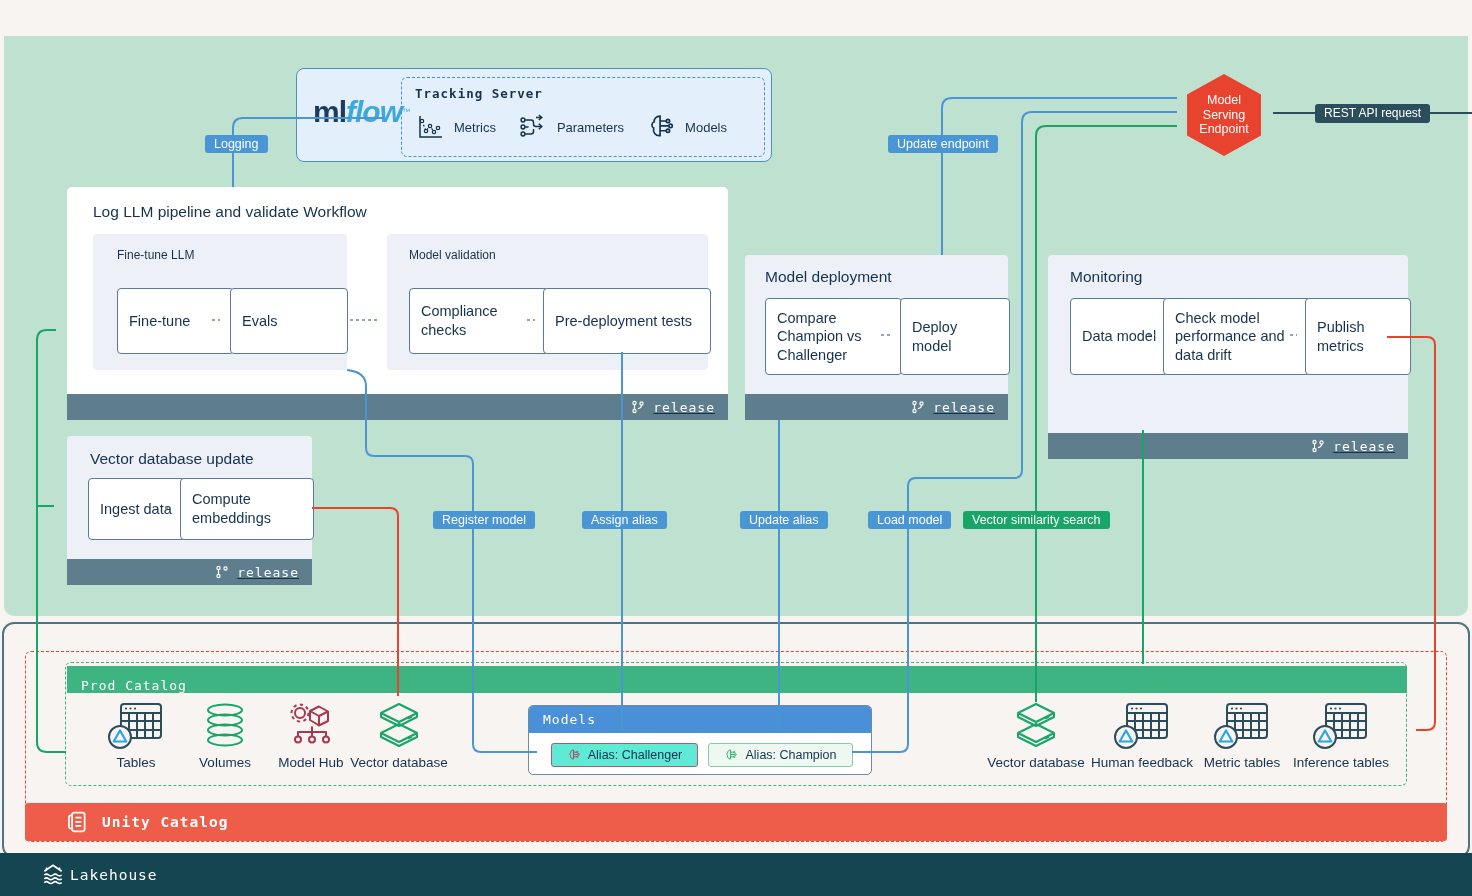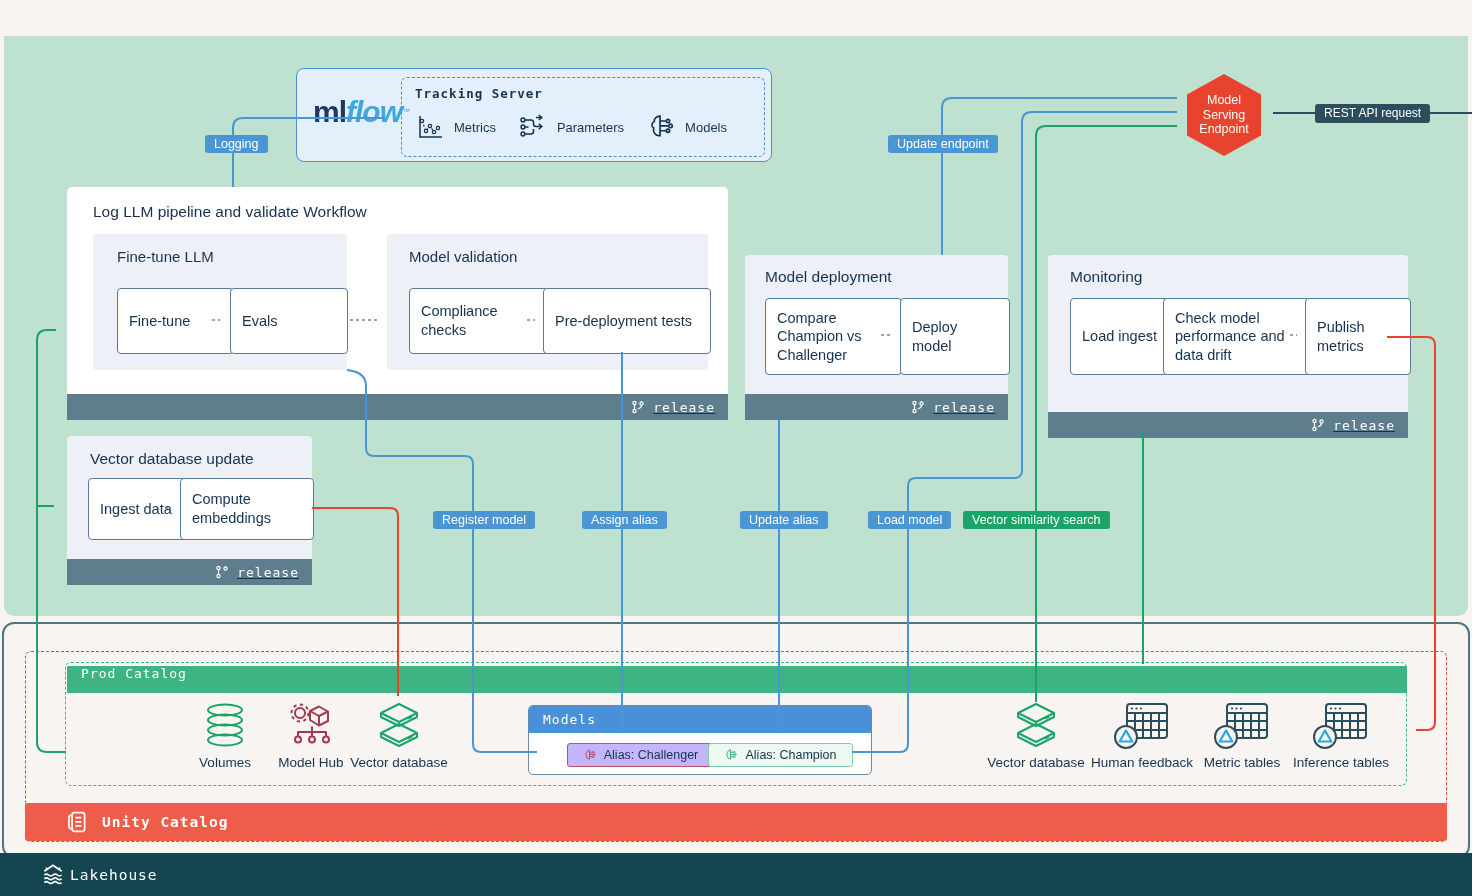--- a/index.html
+++ b/index.html
@@ -11,21 +11,21 @@
   .topbar{left:0;top:0;width:1472px;height:36px;background:#36a87e;display:flex;align-items:center;}
   .topbar .logo{margin-left:13px;display:flex;}
   .topbar .t{color:#fff;font-size:14px;font-weight:bold;letter-spacing:1px;margin-left:14px;}
   
   .workspace{left:4px;top:36px;width:1464px;height:580px;background:#bfe1cf;border-radius:0 0 10px 10px;}
   
   .bottom-shell{left:2px;top:622px;width:1468px;height:236px;background:#f7f4f1;
     border:2px solid #4c7482;border-radius:12px;}
   .red-dash{left:25px;top:651px;width:1422px;height:191px;border:1.5px dashed #e8432e;border-radius:6px;}
   .green-dash{left:65px;top:662px;width:1342px;height:124px;border:1.5px dashed #3db482;border-radius:6px;}
-  .prod-bar{left:67px;top:666px;width:1340px;height:27px;background:#3db482;display:flex;align-items:flex-start;}
+  .prod-bar{left:67px;top:666px;width:1340px;height:27px;background:#3db482;display:flex;align-items:flex-end;}
   .prod-bar span{color:#fff;font-size:13px;margin-left:14px;letter-spacing:1px;}
   .unity-bar{left:25px;top:803px;width:1422px;height:38px;background:#ee5d49;border-radius:3px;
     display:flex;align-items:center;}
   .unity-bar span{color:#fff;font-size:14.5px;font-weight:bold;letter-spacing:1px;margin-left:13px;}
   .lake-bar{left:0;top:853px;width:1472px;height:43px;background:#154550;display:flex;align-items:center;}
   .lake-bar span{color:#fff;font-size:14.5px;letter-spacing:1px;margin-left:4px;}
   .unity-bar .ic,.lake-bar .ic{margin-left:40px;display:flex;}
   
   .mlflow{left:296px;top:68px;width:476px;height:94px;background:#e3f0fb;border:1.5px solid #4a8fd3;border-radius:8px;}
   .mlflow .logo{position:absolute;left:16px;top:28px;font-size:30px;line-height:30px;}
@@ -35,21 +35,21 @@
   .track{position:absolute;left:104px;top:8px;width:362px;height:78px;border:1.5px dashed #4a8fd3;border-radius:6px;}
   .track .hd{position:absolute;left:13px;top:8px;font-size:12.5px;font-weight:bold;letter-spacing:1px;}
   .track .row{position:absolute;left:13px;top:34px;display:flex;align-items:center;}
   .track .item{display:flex;align-items:center;gap:9px;}
   .track .item .lb{font-size:13px;}
   .track .sp{width:22px;}
   
   .wbox{background:#fff;border-radius:5px;}
   .gbox{background:#edf0f6;border-radius:4px;}
   .title15{position:absolute;font-size:15.5px;}
-  .title14{position:absolute;font-size:15px;}
+  .title14{position:absolute;font-size:12px;}
   .step{position:absolute;background:#fff;border:1px solid #5b7a96;border-radius:4px;
     display:flex;align-items:center;padding:0 11px;font-size:14.5px;line-height:1.28;}
   .release{position:absolute;left:0;bottom:0;width:100%;height:26px;background:#5e7d8d;
     display:flex;align-items:center;justify-content:flex-end;gap:8px;padding-right:13px;box-sizing:border-box;text-decoration:underline;}
   .release span{color:#fff;font-size:13px;letter-spacing:1px;}
   
   .badge{position:absolute;height:18px;line-height:18px;padding:0 9px;border-radius:3px;
     background:#4a96d5;color:#fff;font-size:12.5px;white-space:nowrap;}
   .badge.green{background:#18a567;}
   .badge.dark{background:#2c4e5c;height:19px;line-height:19px;font-size:12px;}
@@ -58,21 +58,21 @@
     clip-path:polygon(50% 0,100% 25%,100% 75%,50% 100%,0 75%,0 25%);
     display:flex;align-items:center;justify-content:center;text-align:center;
     color:#fff;font-size:12.5px;font-weight:500;line-height:1.18;}
   
   .models{left:528px;top:705px;width:344px;height:70px;background:#fff;border:1px solid #6d8ca3;border-radius:5px;}
   .models .hd{position:absolute;left:0;top:0;width:100%;height:27px;background:#4a90d9;border-radius:4px 4px 0 0;
     display:flex;align-items:center;box-sizing:border-box;}
   .models .hd span{color:#fff;font-size:13px;letter-spacing:1px;margin-left:14px;}
   .pill{position:absolute;height:22px;border-radius:3px;display:flex;align-items:center;justify-content:center;
     gap:7px;font-size:12.5px;color:#16324f;}
-  .pill.ch{left:22px;top:37px;width:145px;background:#c4b5fd;border:1px solid #c0516d;margin-left:16px;}
+  .pill.ch{left:22px;top:37px;width:145px;background:#5eead4;border:1px solid #c0516d;}
   .pill.cm{left:179px;top:37px;width:143px;background:#edf8f1;border:1px solid #82cca7;}
   
   .cat-item{position:absolute;top:699px;width:116px;text-align:center;}
   .cat-item .ig{height:53px;display:flex;align-items:flex-end;justify-content:center;}
   .cat-item .lb{font-size:13.5px;margin-top:3px;}
   .wires{position:absolute;left:0;top:0;pointer-events:none;}
   .wires path{fill:none;}
   .wb{stroke:#4a96d5;stroke-width:2;}
   .wg{stroke:#18a567;stroke-width:2;}
   .wr{stroke:#e8432e;stroke-width:2;}
@@ -181,23 +181,23 @@
             <circle cx="3.5" cy="3" r="1.6"></circle>
             <circle cx="3.5" cy="11" r="1.6"></circle>
             <circle cx="10.5" cy="3.5" r="1.6"></circle>
             <path d="M3.5 4.6 V9.4 M10.5 5.1 Q10.5 8.3 6.8 8.6"></path>
           </g>
       </svg>
       <span class="mono">release</span>
     </div>
   </div>
 
-  <div class="abs gbox" style="left:1048px;top:255px;width:360px;height:183px;">
+  <div class="abs gbox" style="left:1048px;top:255px;width:360px;height:204px;">
     <div class="title15" style="left:22px;top:13px;">Monitoring</div>
-    <div class="step" style="left:22px;top:43px;width:75px;height:75px;">Load ingest</div>
+    <div class="step" style="left:22px;top:43px;width:75px;height:75px;">Data model</div>
     <div class="step" style="left:115px;top:43px;width:124px;height:75px;">Check model performance and data drift</div>
     <div class="step" style="left:257px;top:43px;width:82px;height:75px;">Publish metrics</div>
     <div class="release">
       <svg width="14" height="14" viewBox="0 0 14 14">
         <g fill="none" stroke="#fff" stroke-width="1.2">
             <circle cx="3.5" cy="3" r="1.6"></circle>
             <circle cx="3.5" cy="11" r="1.6"></circle>
             <circle cx="10.5" cy="3.5" r="1.6"></circle>
             <path d="M3.5 4.6 V9.4 M10.5 5.1 Q10.5 8.3 6.8 8.6"></path>
           </g>
@@ -246,20 +246,39 @@
             <path d="M7.5 4.8 H10.6 M7.5 7.4 H12 M7.5 10 H10.6"></path>
             <circle cx="11.7" cy="4.8" r="0.9"></circle>
             <circle cx="13.1" cy="7.4" r="0.9"></circle>
             <circle cx="11.7" cy="10" r="0.9"></circle>
           </g>
       </svg>
       <span>Alias: Champion</span>
     </div>
   </div>
 
+  <div class="cat-item" style="left:78px;">
+    <div class="ig">
+      <svg width="56" height="50" viewBox="0 0 56 50">
+        <g fill="none" stroke="#2c4e5c" stroke-width="2">
+          <rect x="13" y="2" width="40" height="34" rx="3"></rect>
+            <path d="M13 11 H53"></path>
+          <path d="M21 11 V36 M29 11 V36 M37 11 V36 M45 11 V36 M13 19 H53 M13 28 H53"></path>
+        </g>
+        <g fill="#2c4e5c">
+            <circle cx="18" cy="6.5" r="1.1"></circle>
+            <circle cx="22.5" cy="6.5" r="1.1"></circle>
+            <circle cx="27" cy="6.5" r="1.1"></circle>
+          </g>
+        <circle cx="12" cy="35" r="11" fill="#f7f4f1" stroke="#2c4e5c" stroke-width="2"></circle>
+        <path d="M12 28.5 L18.3 39.5 H5.7 Z" fill="none" stroke="#29a8df" stroke-width="2.2" stroke-linejoin="round"></path>
+      </svg>
+    </div>
+    <div class="lb">Tables</div>
+  </div>
   <div class="cat-item" style="left:167px;">
     <div class="ig">
       <svg width="52" height="50" viewBox="0 0 52 50">
         <g fill="none" stroke="#18a567" stroke-width="2">
           <ellipse cx="26" cy="8" rx="17" ry="5.5"></ellipse>
             <ellipse cx="26" cy="18" rx="17" ry="5.5"></ellipse>
           <ellipse cx="26" cy="28" rx="17" ry="5.5"></ellipse>
             <ellipse cx="26" cy="38" rx="17" ry="5.5"></ellipse>
         </g>
       </svg>

